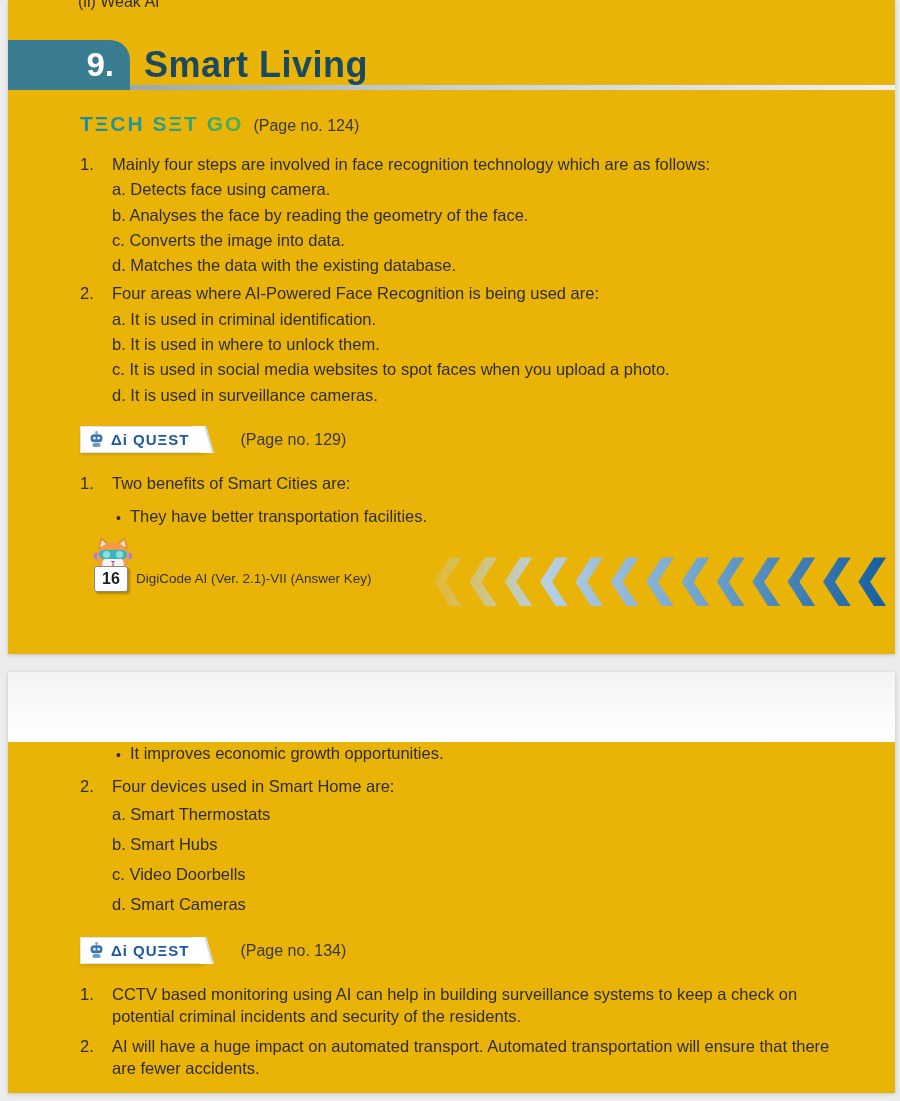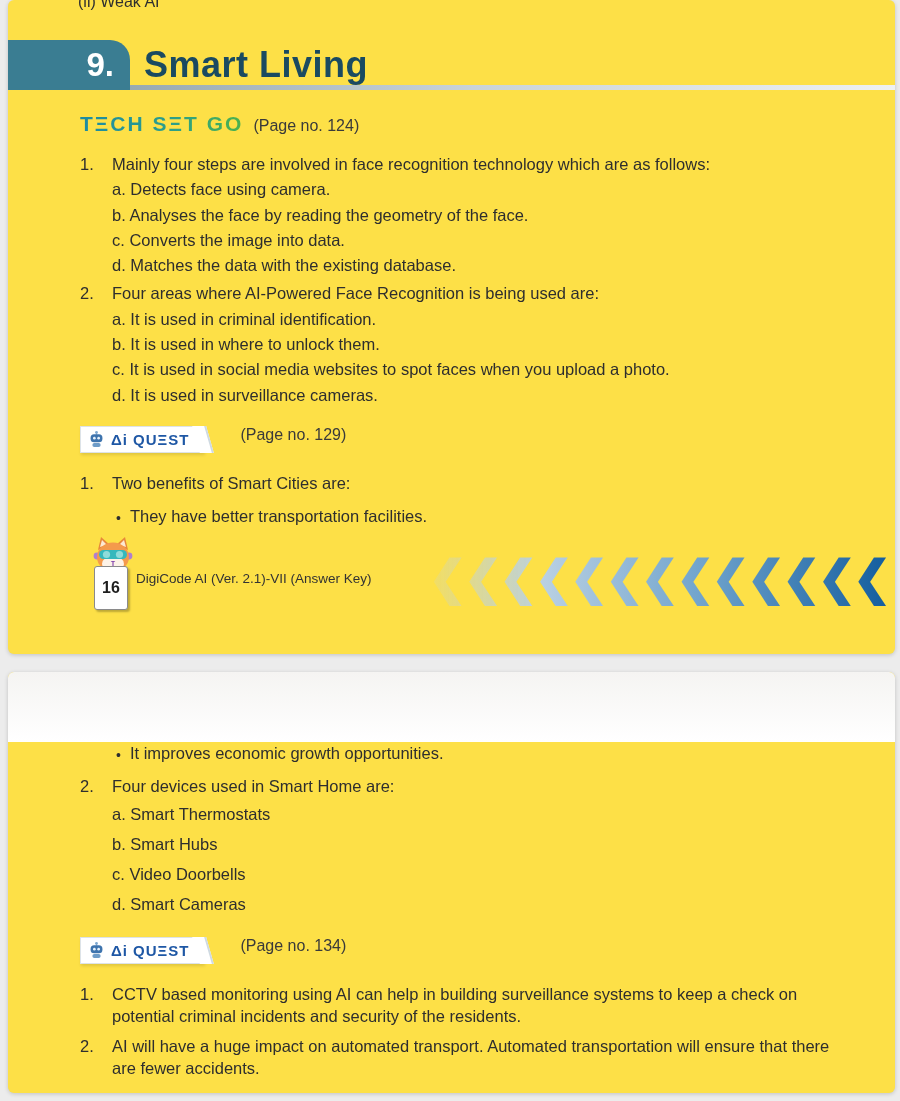--- a/index.html
+++ b/index.html
@@ -6,24 +6,23 @@
   html,body { width:900px; height:1101px; }
   body {
     font-family:"Liberation Sans", sans-serif;
     background:#ececec;
     position:relative;
     overflow:hidden;
     color:#2e2e2e;
   }
   .page {
     position:absolute; left:8px; right:5px;
-    background:#fde047;
+    background:#eab308;
     box-shadow:0 1px 4px rgba(0,0,0,0.18);
     overflow:hidden;
-    border-radius:6px;
   }
   #page1 { top:0; height:654px; }
   #page2 { top:672px; height:421px; }
   #page2::before {
     content:""; position:absolute; left:0; right:0; top:0; height:70px;
     background:linear-gradient(#f5f4f2, #ffffff); pointer-events:none;
   }
 
   .weak-ai { position:absolute; left:70px; top:-7px; font-size:16px; color:#2f2f2f; }
 
@@ -57,42 +56,42 @@
 
   
   .qlist { position:absolute; left:72px; right:40px; font-size:16.5px; line-height:25.3px; color:#2e2e2e; }
   #q-block1 { top:152px; }
   .qitem { display:flex; }
   .qitem + .qitem { margin-top:3px; }
   .qnum { width:32px; flex:none; }
   .qbody { flex:1; }
 
   
-  .quest-row { position:absolute; display:flex; align-items:flex-start; }
+  .quest-row { position:absolute; display:flex; align-items:center; }
   .quest-badge {
     position:relative; display:flex; align-items:center; gap:5px;
     background:#ffffff; border:1px solid #dde3e8;
     box-shadow:1px 2px 3px rgba(0,0,0,0.12);
     height:27px; padding:0 14px 0 6px;
   }
   .quest-badge::after {
     content:""; position:absolute; right:-7px; top:-1px; bottom:-1px; width:12px;
     background:#ffffff; border-right:2px solid #cfdae2; transform:skewX(16deg);
   }
   .quest-label { font-size:15px; font-weight:bold; color:#1e57a5; letter-spacing:1px; white-space:nowrap; }
   .quest-row .page-ref { margin-left:36px; }
 
   
   .bullet-line { position:absolute; font-size:16.5px; display:flex; }
   .bullet-glyph { margin-right:9px; font-size:14px; line-height:22px; }
 
   
   .mascot { position:absolute; left:84px; top:536px; }
   .pagenum-box {
-    position:absolute; left:86px; top:566px; width:34px; height:44px;
+    position:absolute; left:86px; top:566px; width:34px; height:26px;
     background:#fff; border:1px solid #8a8a8a; border-radius:3px;
     box-shadow:2px 2px 2px rgba(0,0,0,0.25);
     display:flex; align-items:center; justify-content:center;
     font-size:16px; font-weight:bold; color:#1e1e1e;
   }
   .book-title { position:absolute; left:128px; top:571px; font-size:13.5px; color:#333; }
   .chevrons {
     position:absolute; left:420px; right:6px; top:550px; height:58px;
     font-size:47px; line-height:56px; letter-spacing:-4px;
     overflow:hidden; text-align:right; white-space:nowrap;

